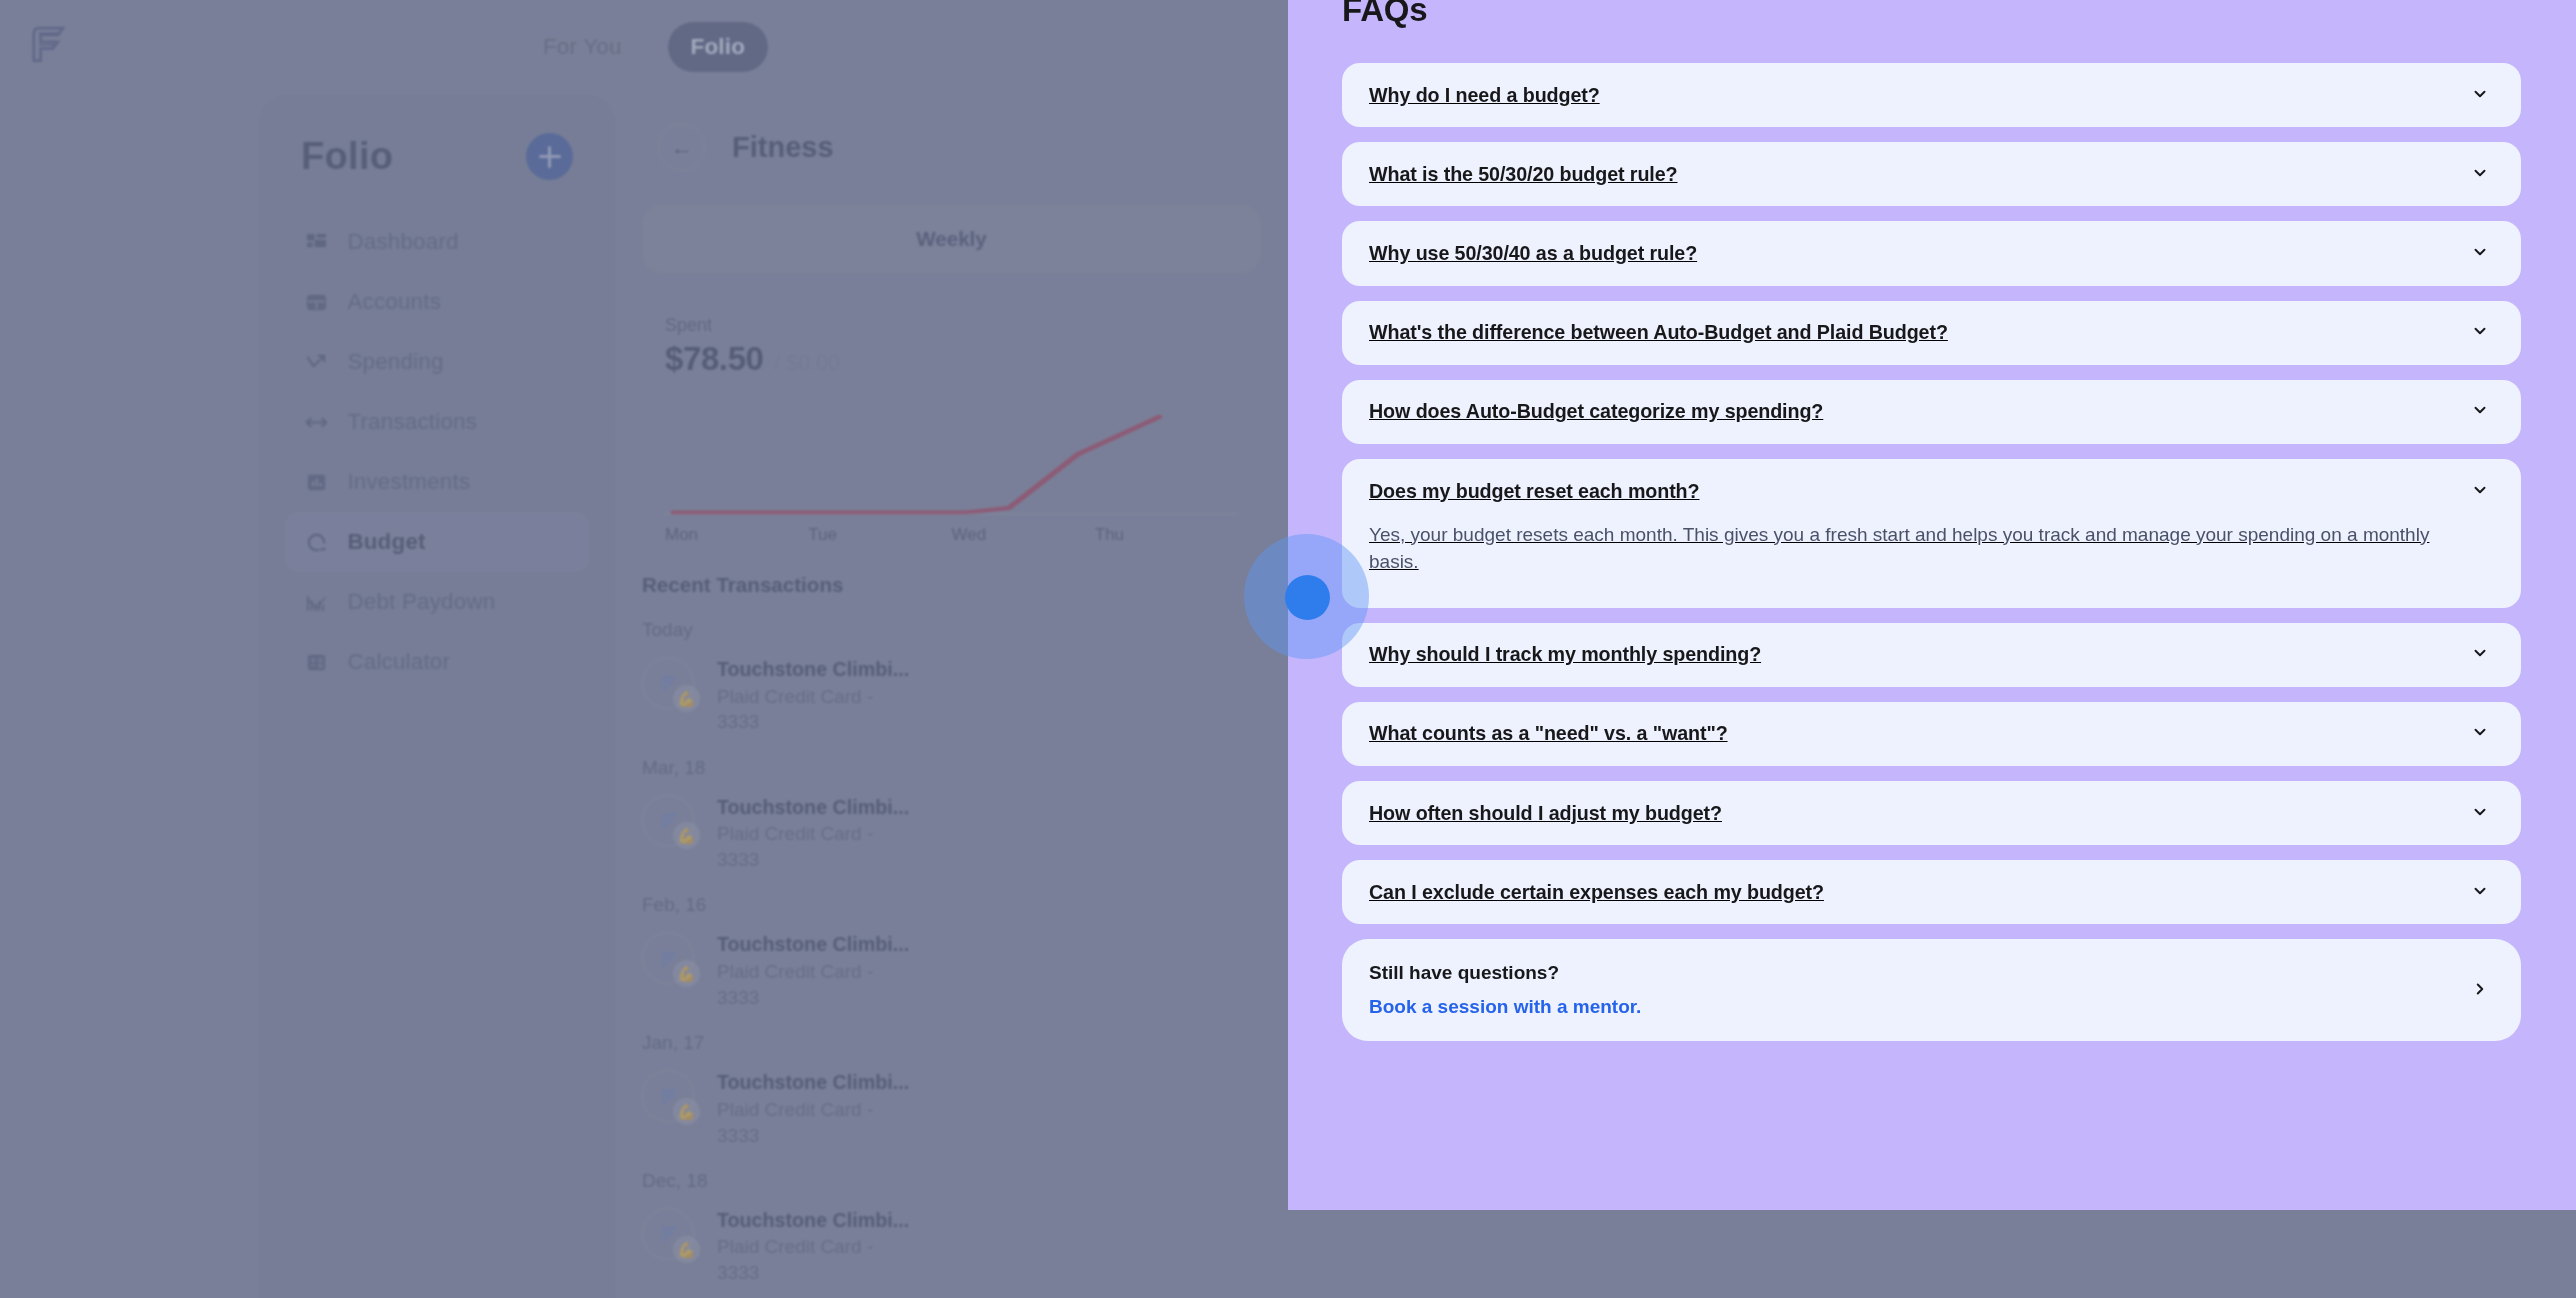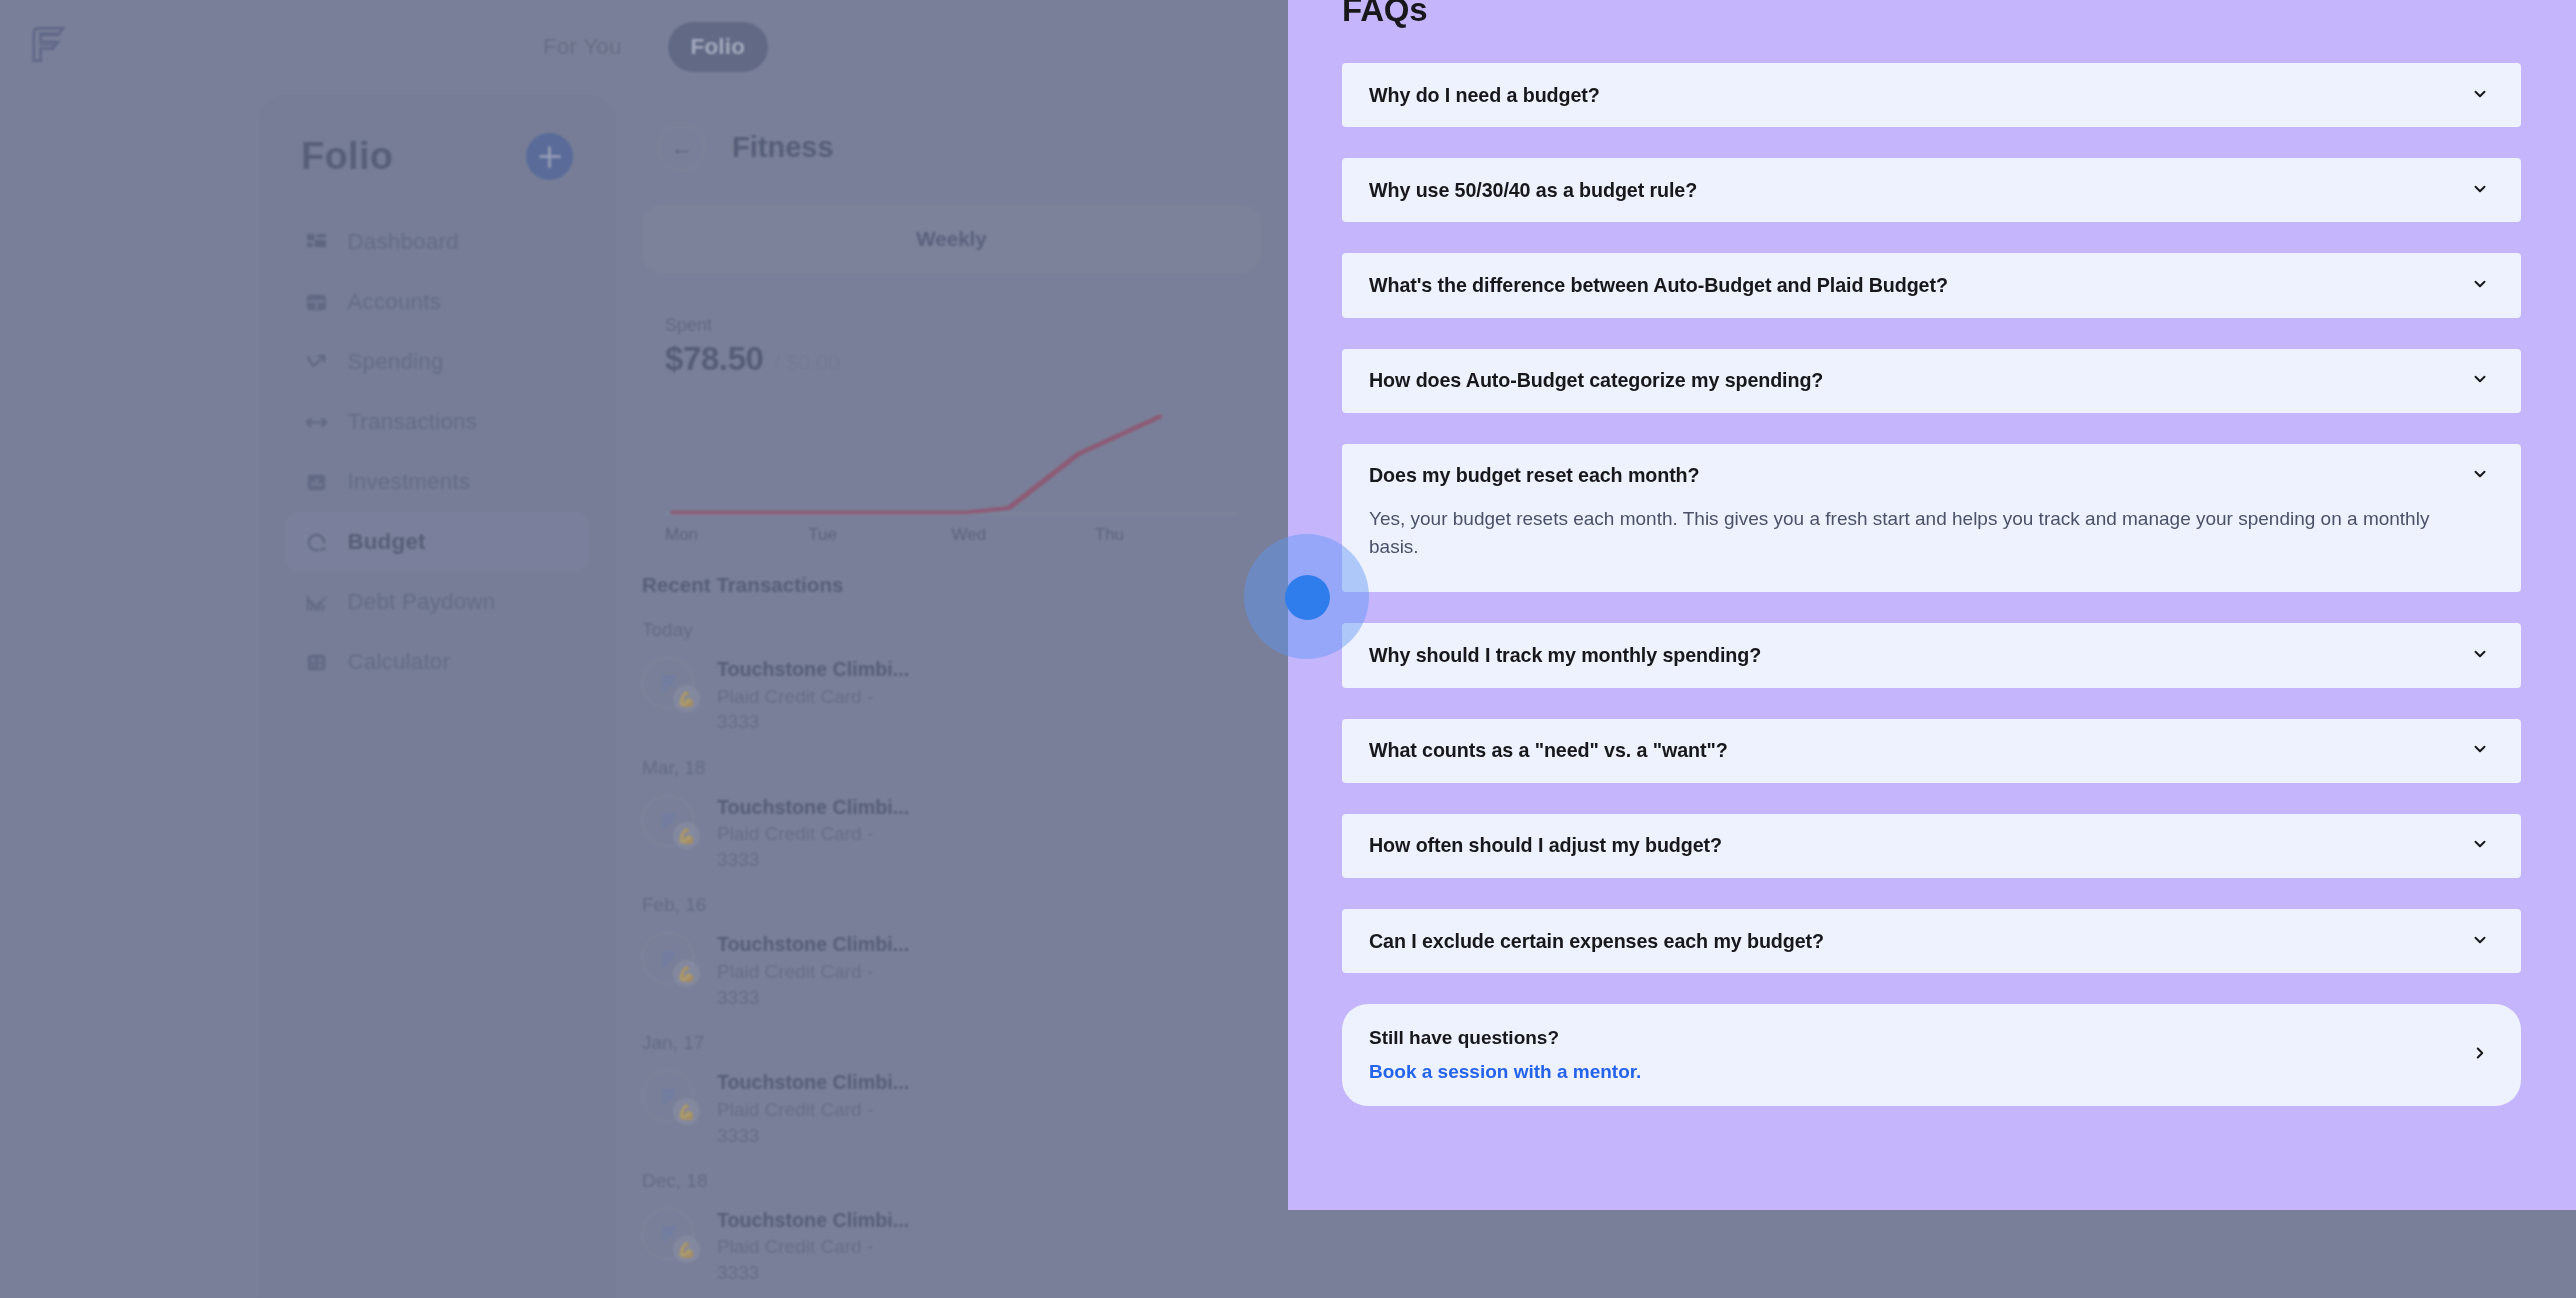--- a/index.html
+++ b/index.html
@@ -129,23 +129,23 @@
   #faq-panel {
     position: absolute; left: 1288px; top: 0; width: 1288px; height: 1210px;
     background: #c4b5fd; overflow: hidden;
   }
   #faq-title {
     font-size: 33px; font-weight: bold; color: #18181b;
     margin: -9px 0 0 54px; letter-spacing: -0.2px;
   }
   #faq-list { margin-top: 34px; padding: 0 55px 0 54px; }
   .faq-card {
-    background: #eef2fe; border-radius: 4px;
-    padding: 20.6px 32px 20.6px 27px; margin-bottom: 31px;
-    cursor: pointer; position: relative;
+    background: #eef2fe; border-radius: 18px;
+    padding: 20.6px 32px 20.6px 27px; margin-bottom: 15px;
+    cursor: pointer; position: relative; text-decoration: underline;
   }
   .faq-head { display: flex; align-items: center; justify-content: space-between; gap: 18px; }
   .faq-q { font-size: 19.7px; font-weight: bold; color: #18181b; letter-spacing: -0.1px; }
   .faq-chevron { flex: 0 0 auto; color: #18181b; display: block; }
   .faq-a {
     font-size: 19px; color: #4b5168; line-height: 1.45;
     margin-top: 18px; padding-right: 36px;
   }
   .faq-card.expanded { padding-bottom: 32px; }
 
@@ -413,20 +413,30 @@
       <div class="faq-head">
         <span class="faq-q">Why do I need a budget?</span>
         <span class="faq-chevron">
           <svg width="18" height="18" viewBox="0 0 24 24" fill="none" stroke="currentColor" stroke-width="2.6" stroke-linecap="round" stroke-linejoin="round">
               <path d="M6 9l6 6 6-6"></path>
             </svg>
         </span>
       </div>
     </div>
 
+    <div class="faq-card">
+      <div class="faq-head">
+        <span class="faq-q">What is the 50/30/20 budget rule?</span>
+        <span class="faq-chevron">
+          <svg width="18" height="18" viewBox="0 0 24 24" fill="none" stroke="currentColor" stroke-width="2.6" stroke-linecap="round" stroke-linejoin="round">
+              <path d="M6 9l6 6 6-6"></path>
+            </svg>
+        </span>
+      </div>
+    </div>
 
     <div class="faq-card">
       <div class="faq-head">
         <span class="faq-q">Why use 50/30/40 as a budget rule?</span>
         <span class="faq-chevron">
           <svg width="18" height="18" viewBox="0 0 24 24" fill="none" stroke="currentColor" stroke-width="2.6" stroke-linecap="round" stroke-linejoin="round">
               <path d="M6 9l6 6 6-6"></path>
             </svg>
         </span>
       </div>

